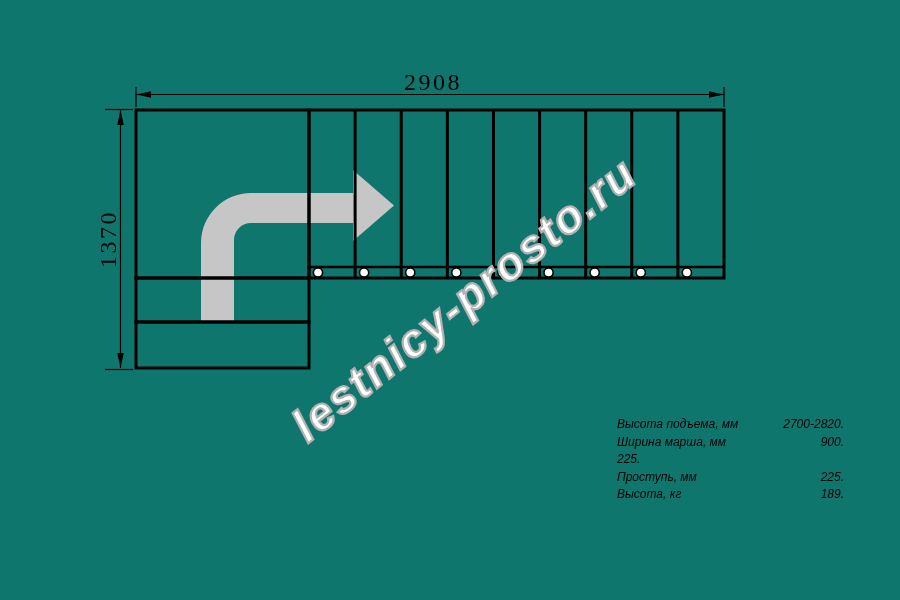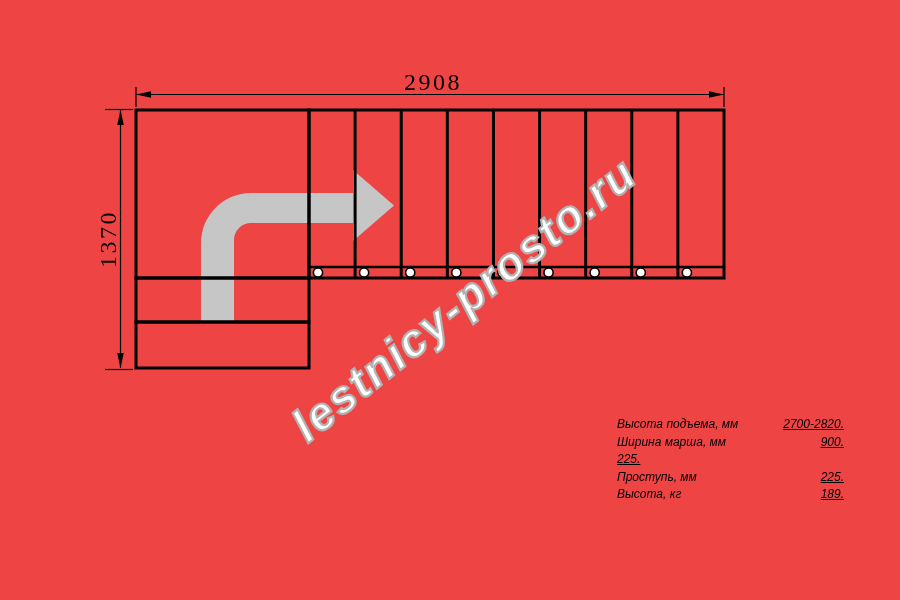--- a/index.html
+++ b/index.html
@@ -1,19 +1,19 @@
 <!DOCTYPE html>
 <html><head>
 <meta charset="utf-8">
 <style>
   html,body{margin:0;padding:0;background:#ffffff;}
   .stage{
     position:relative;
     width:900px;height:600px;
-    background:#ef4444;
+    background:#0f766e;
     overflow:hidden;
     font-family:"Liberation Sans",sans-serif;
   }
   .stage svg{position:absolute;left:0;top:0;}
   
   .dim-text{
     font-family:"Liberation Serif","DejaVu Serif",serif;
     font-size:24px;
     letter-spacing:2.5px;
     fill:#000000;
@@ -46,21 +46,21 @@
     font-style:italic;
     font-size:12px;
     color:#000000;
   }
   .spec-row{
     display:flex;
     justify-content:space-between;
     line-height:17.6px;
     white-space:nowrap;
   }
-  .spec-value{text-align:right;text-decoration:underline;}
+  .spec-value{text-align:right;}
 </style>
 </head>
 <body>
 
 <div class="stage">
 
   <svg width="900" height="600" viewBox="0 0 900 600">
 
     <path d="M 201 322 L 201 243 A 50 50 0 0 1 251 193 L 353 193 L 353 170
              L 394 205.5 L 353 241 L 353 223 L 251 223 A 17 17 0 0 0 234 240

